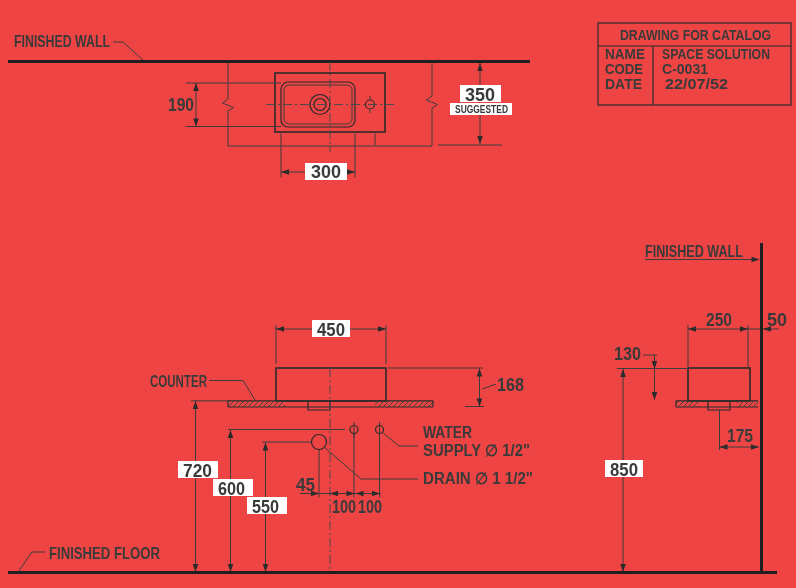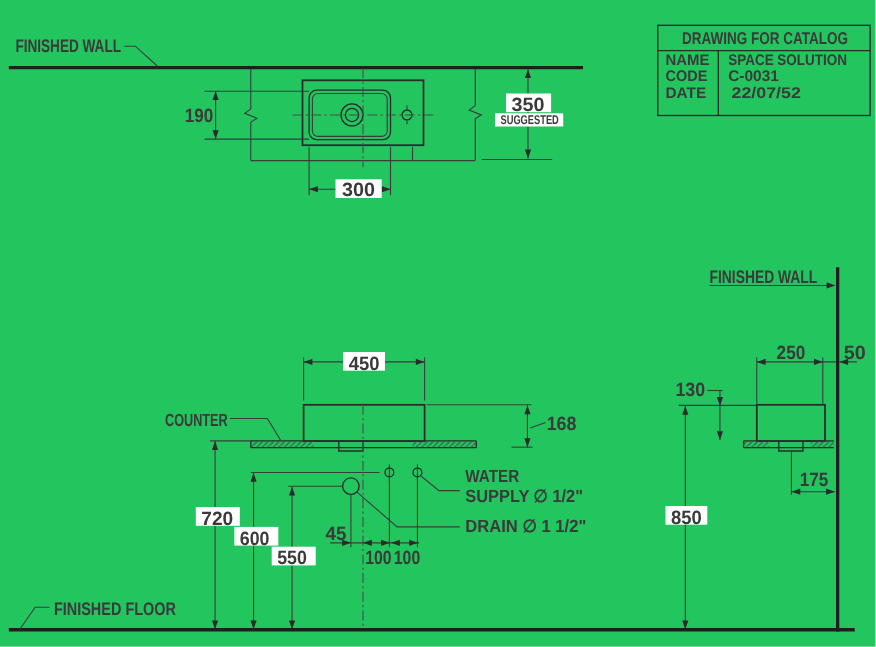--- a/index.html
+++ b/index.html
@@ -1,16 +1,16 @@
 <!DOCTYPE html>
 <html><head>
 <meta charset="utf-8">
 <style>
   html,body{margin:0;padding:0;background:#fff;}
-  .canvas{position:relative;width:796px;height:588px;background:#22c55e;overflow:hidden;}
+  .canvas{position:relative;width:796px;height:588px;background:#ef4444;overflow:hidden;}
   svg{display:block;}
   text{font-family:"Liberation Sans",sans-serif;fill:#3a3a3a;}
   .lbl{font-size:16.5px;font-weight:600;}
   .lbl2{font-size:16px;font-weight:600;}
   .dim{font-size:17.5px;font-weight:600;}
   .sm{font-size:11.5px;font-weight:700;}
   .tbh{font-size:15.5px;font-weight:700;}
   .tbl{font-size:14px;font-weight:700;}
   .thick{stroke:#1f1f1f;stroke-width:3;fill:none;}
   .obj{stroke:#2b2b2b;stroke-width:1.6;fill:none;}

